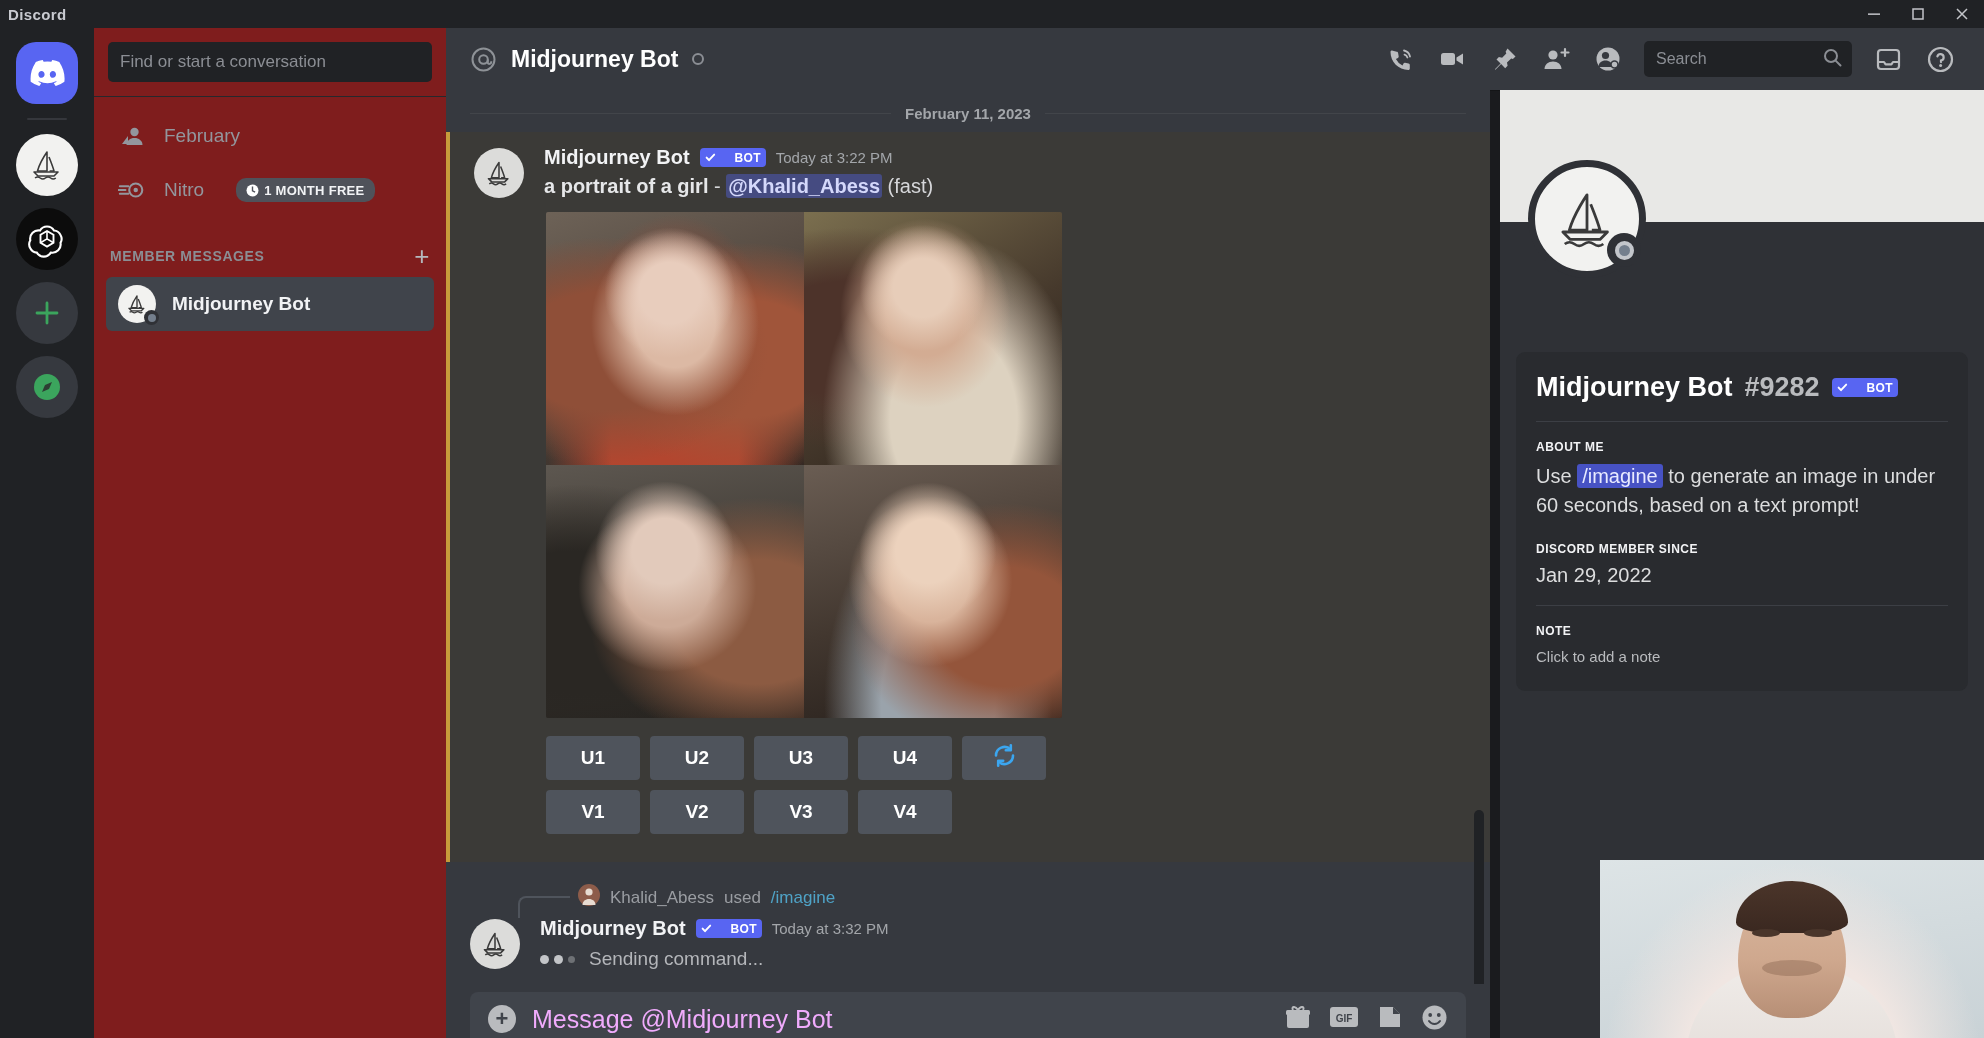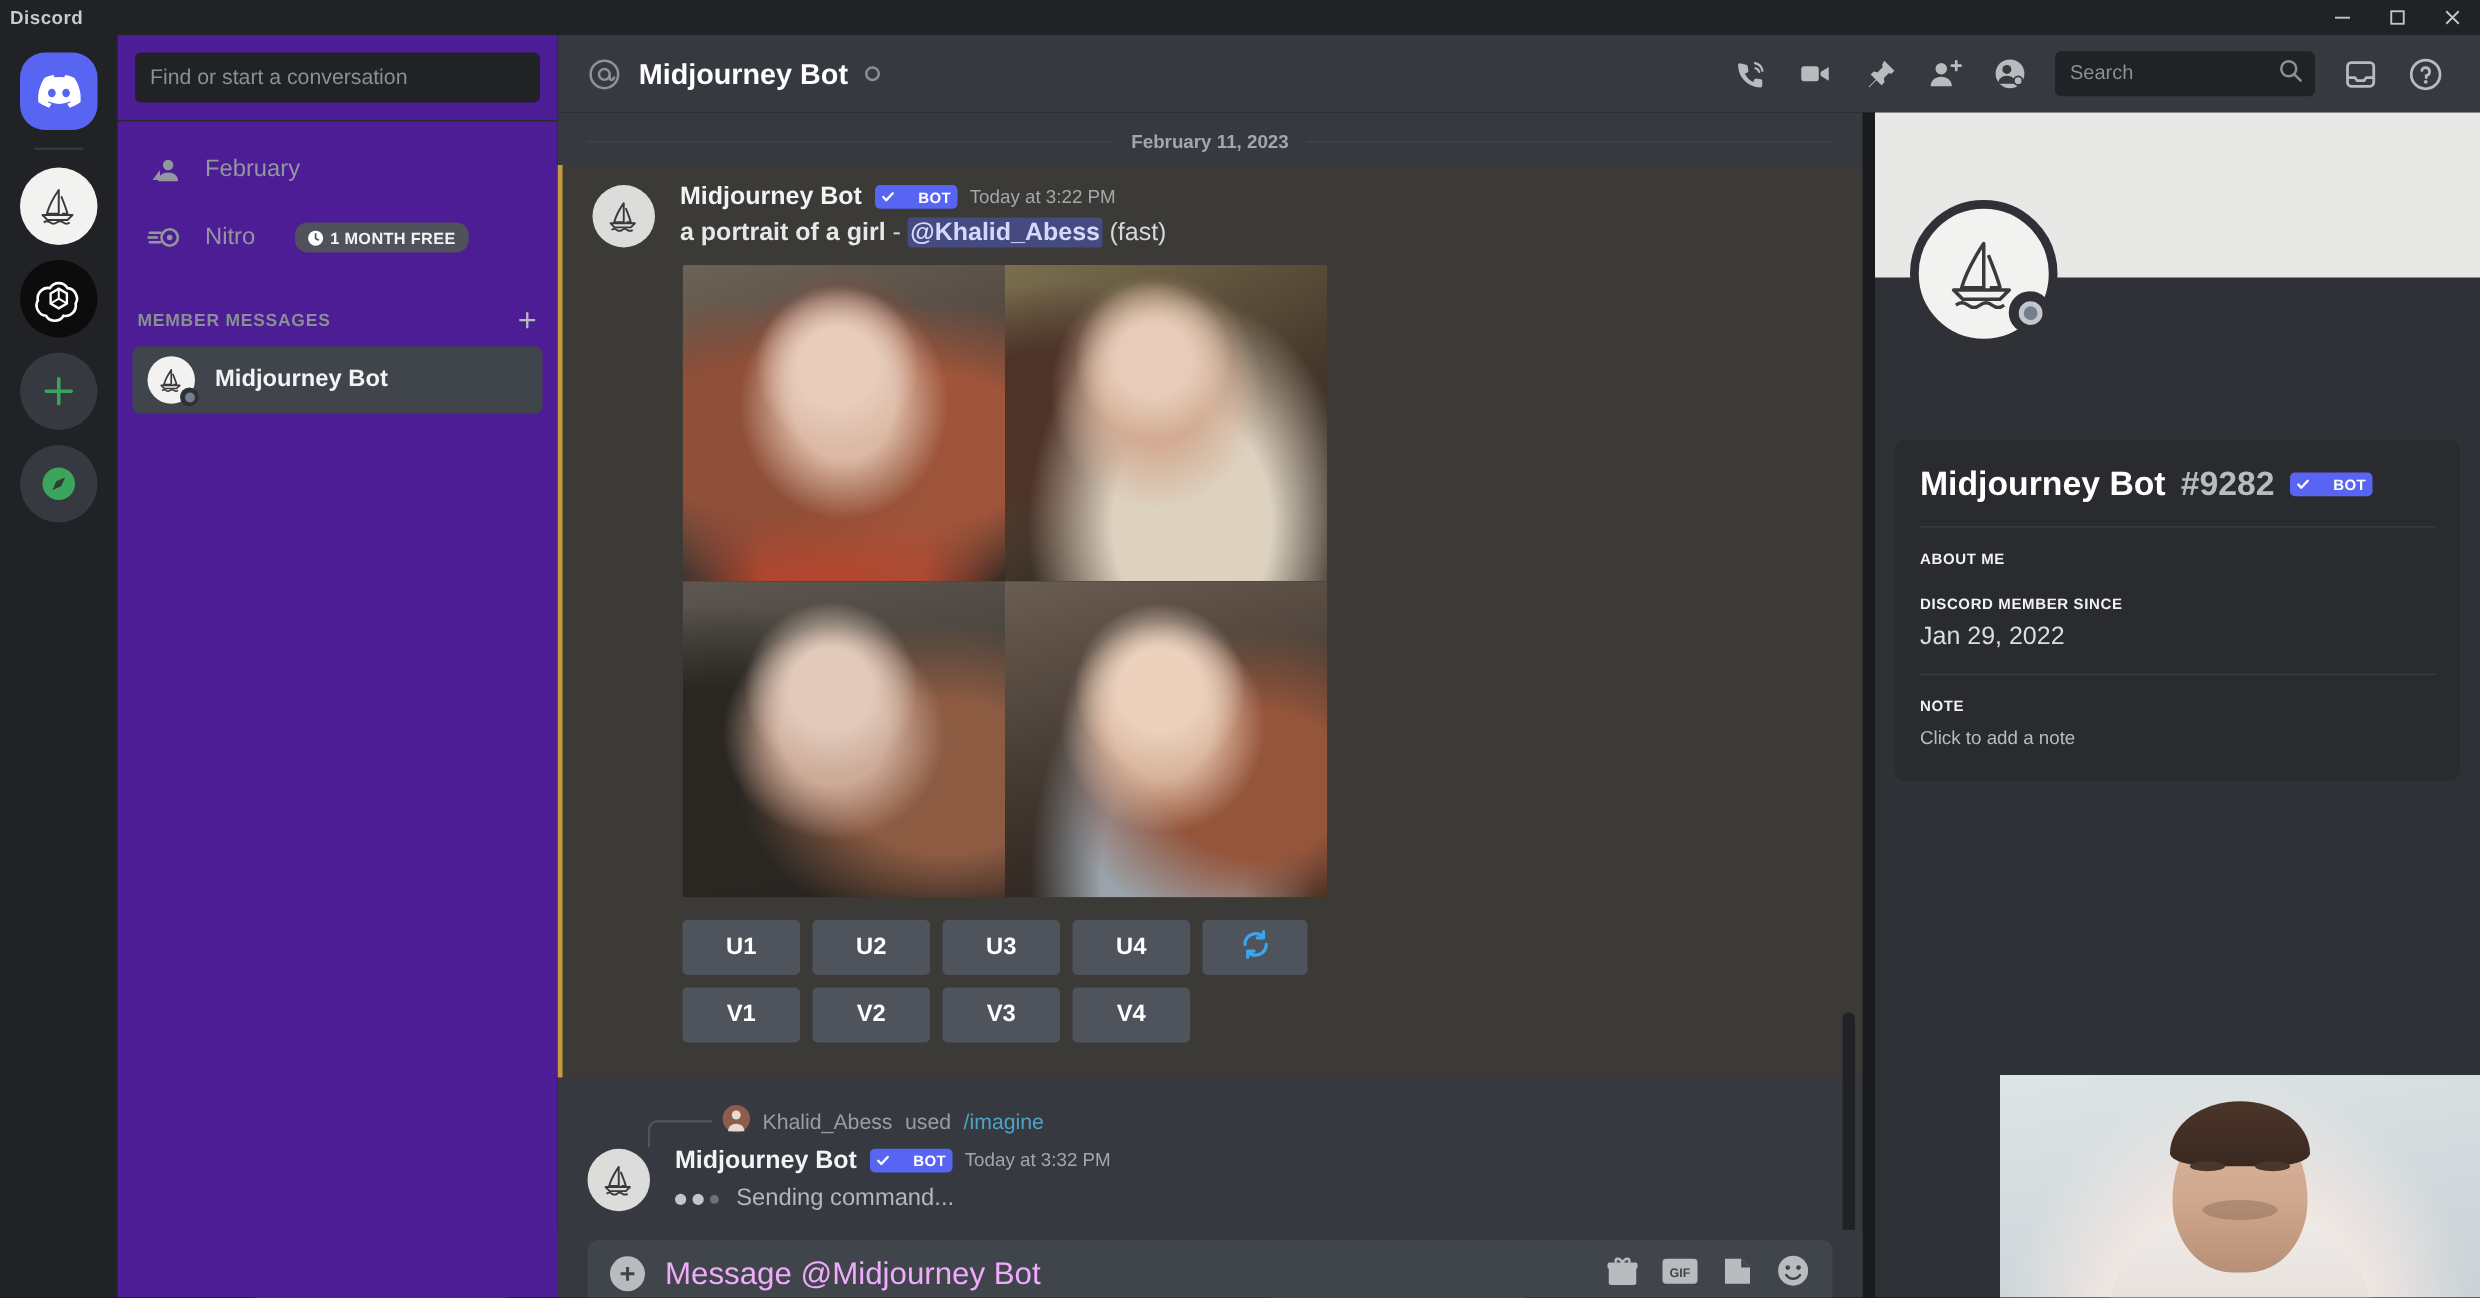--- a/index.html
+++ b/index.html
@@ -42,21 +42,21 @@
   .g-sep{
     width:40px;height:2px;background:#35373c;border-radius:1px;margin:2px 0 14px 0;
   }
   .g-mj{ background:#f2f2f0; }
   .g-gpt{ background:#0c0c0c; }
   .g-circle{ background:#36393f; }
 
   
   .dmbar{
     position:absolute; left:94px; top:28px; width:352px; height:1010px;
-    background:#4c1d95;
+    background:#7f1d1d;
   }
   .dm-search-wrap{ padding:14px 14px 0 14px; }
   .dm-search{
     height:40px; background:#202225; border-radius:5px;
     display:flex;align-items:center; padding:0 12px;
     color:#8b8e94; font-size:17px;
   }
   .dm-divider{ height:1px; background:#26282c; margin:14px 0 0 0; }
   .dm-list{ padding:12px 12px 0 12px; }
   .dm-row{
@@ -641,20 +641,21 @@
               <path d="M1.6 5.6l2.4 2.6 5.2-5.6" fill="none" stroke="#fff" stroke-width="1.9" stroke-linecap="round" stroke-linejoin="round"></path>
             </svg>
           <span>BOT</span>
         </span>
       </div>
 
       <div class="pf-rule"></div>
 
       <div>
         <div class="pf-h">ABOUT ME</div>
+        <div class="pf-p"><span>Use </span><span class="code">/imagine</span><span> to generate an image in under 60 seconds, based on a text prompt!</span></div>
       </div>
 
       <div class="pf-sub">
         <div class="pf-h">DISCORD MEMBER SINCE</div>
         <div class="pf-val">Jan 29, 2022</div>
       </div>
 
       <div class="pf-rule"></div>
 
       <div>

